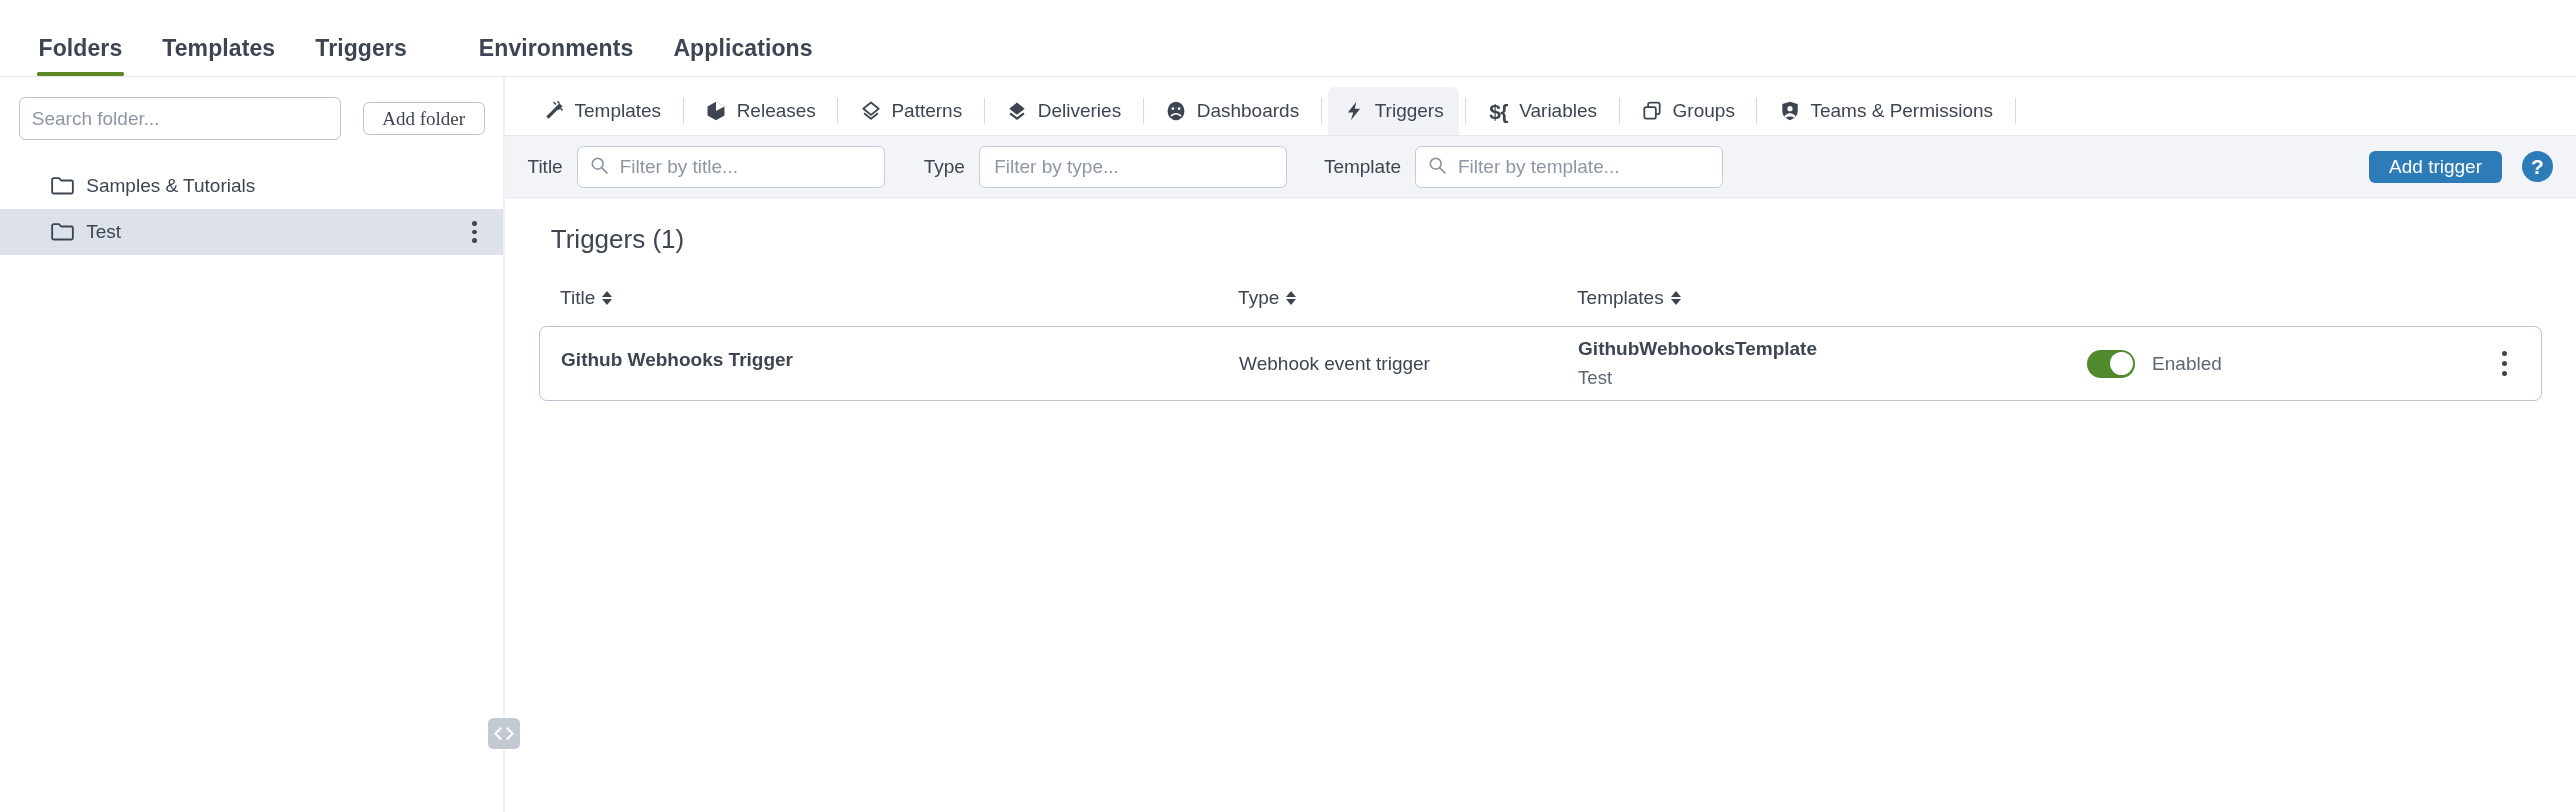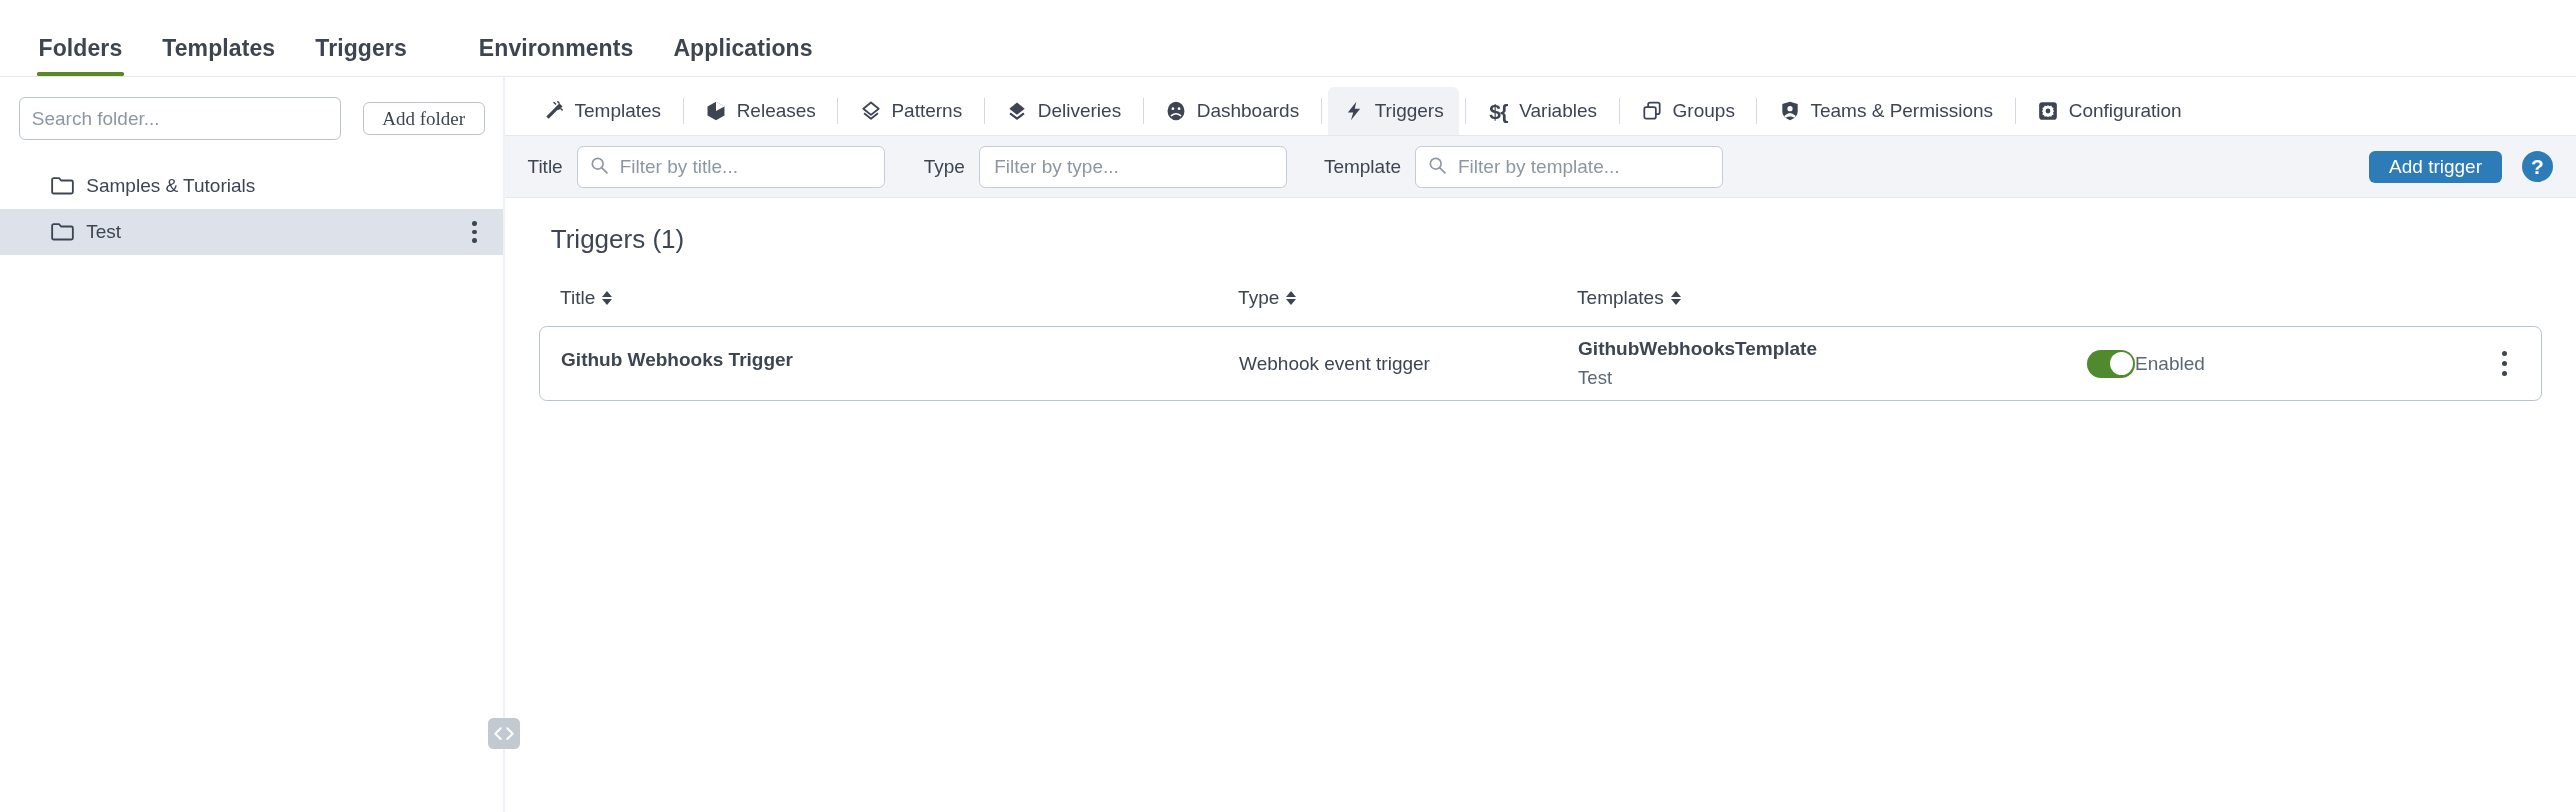--- a/index.html
+++ b/index.html
@@ -335,21 +335,21 @@
     font-weight: 700;
     color: #3d4552;
     margin-bottom: 7.7px;
   }
   .tpl-sub { font-size: 18.5px; color: #5c6775; }
 
   .state-cell {
     flex: 1;
     display: flex;
     align-items: center;
-    gap: 0;
+    gap: 17px;
   }
   .toggle {
     width: 48px; height: 28px;
     border-radius: 14px;
     background: #4f8a2e;
     position: relative;
     cursor: pointer;
     flex-shrink: 0;
   }
   .toggle .knob {
@@ -532,30 +532,20 @@
           <svg width="20" height="20" viewBox="0 0 26 26">
             <path d="M13 1 L23 4 L23 14 Q23 21 13 25 Q3 21 3 14 L3 4 Z" fill="#3d4552"></path>
             <circle cx="13" cy="10" r="3.4" fill="#ffffff"></circle>
             <path d="M7.5 20 Q13 14.5 18.5 20" fill="#ffffff" stroke="#ffffff" stroke-width="3.4" stroke-linecap="round"></path>
           </svg>
         </span>
         <span>Teams &amp; Permissions</span>
       </div>
       <div class="subtab-sep"></div>
 
-      <div class="subtab">
-        <span class="subtab-icon">
-          <svg width="20" height="20" viewBox="0 0 26 26">
-            <rect x="1.5" y="1.5" width="23" height="23" rx="4" fill="#3d4552"></rect>
-            <path d="M13 5.5 l2 1.2 2.2-.9 1 2.2 2.2 1 -0.9 2.2 1.2 2 -1.2 2 .9 2.2 -2.2 1 -1 2.2 -2.2-.9 -2 1.2 -2-1.2 -2.2.9 -1-2.2 -2.2-1 .9-2.2 -1.2-2 1.2-2 -.9-2.2 2.2-1 1-2.2 2.2.9z" fill="#ffffff"></path>
-            <circle cx="13" cy="13" r="3.1" fill="#3d4552"></circle>
-          </svg>
-        </span>
-        <span>Configuration</span>
-      </div>
     </div>
 
     <div class="filterbar">
       <div class="filter-group">
         <span class="filter-label">Title</span>
         <div class="filter-field w-title">
           <span class="search-ic">
             <svg width="18.5" height="18.5" viewBox="0 0 24 24">
               <circle cx="10" cy="10" r="7" fill="none" stroke="#8d97a4" stroke-width="2.2"></circle>
               <line x1="15" y1="15" x2="22" y2="22" stroke="#8d97a4" stroke-width="2.2" stroke-linecap="round"></line>

